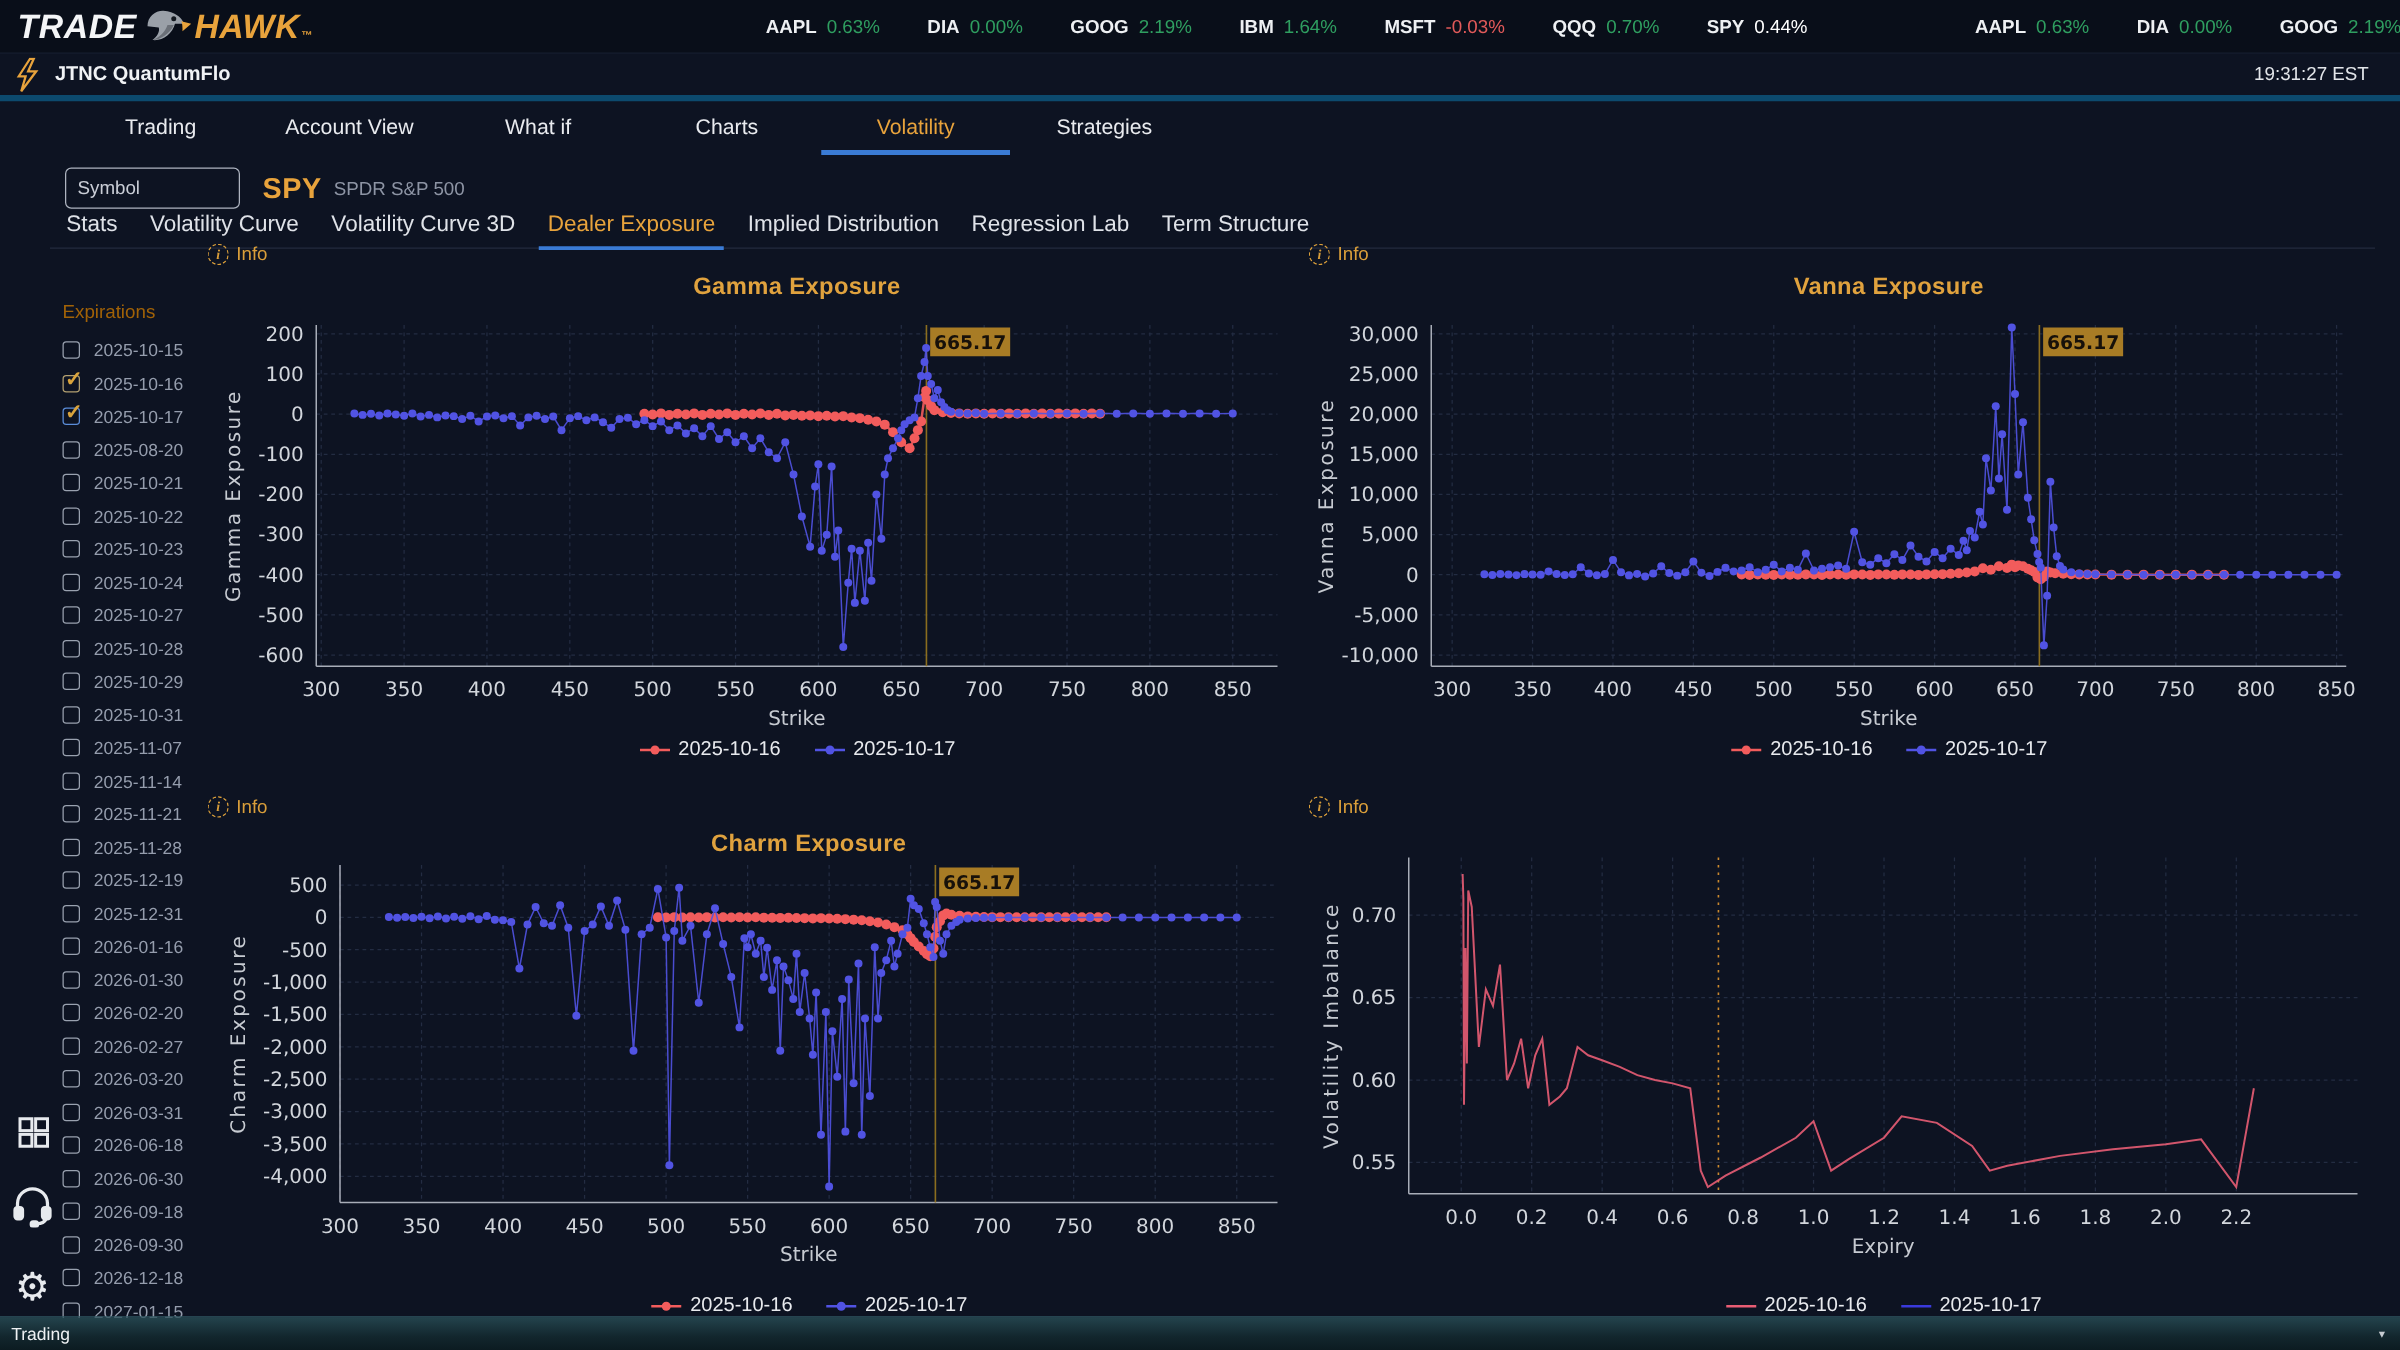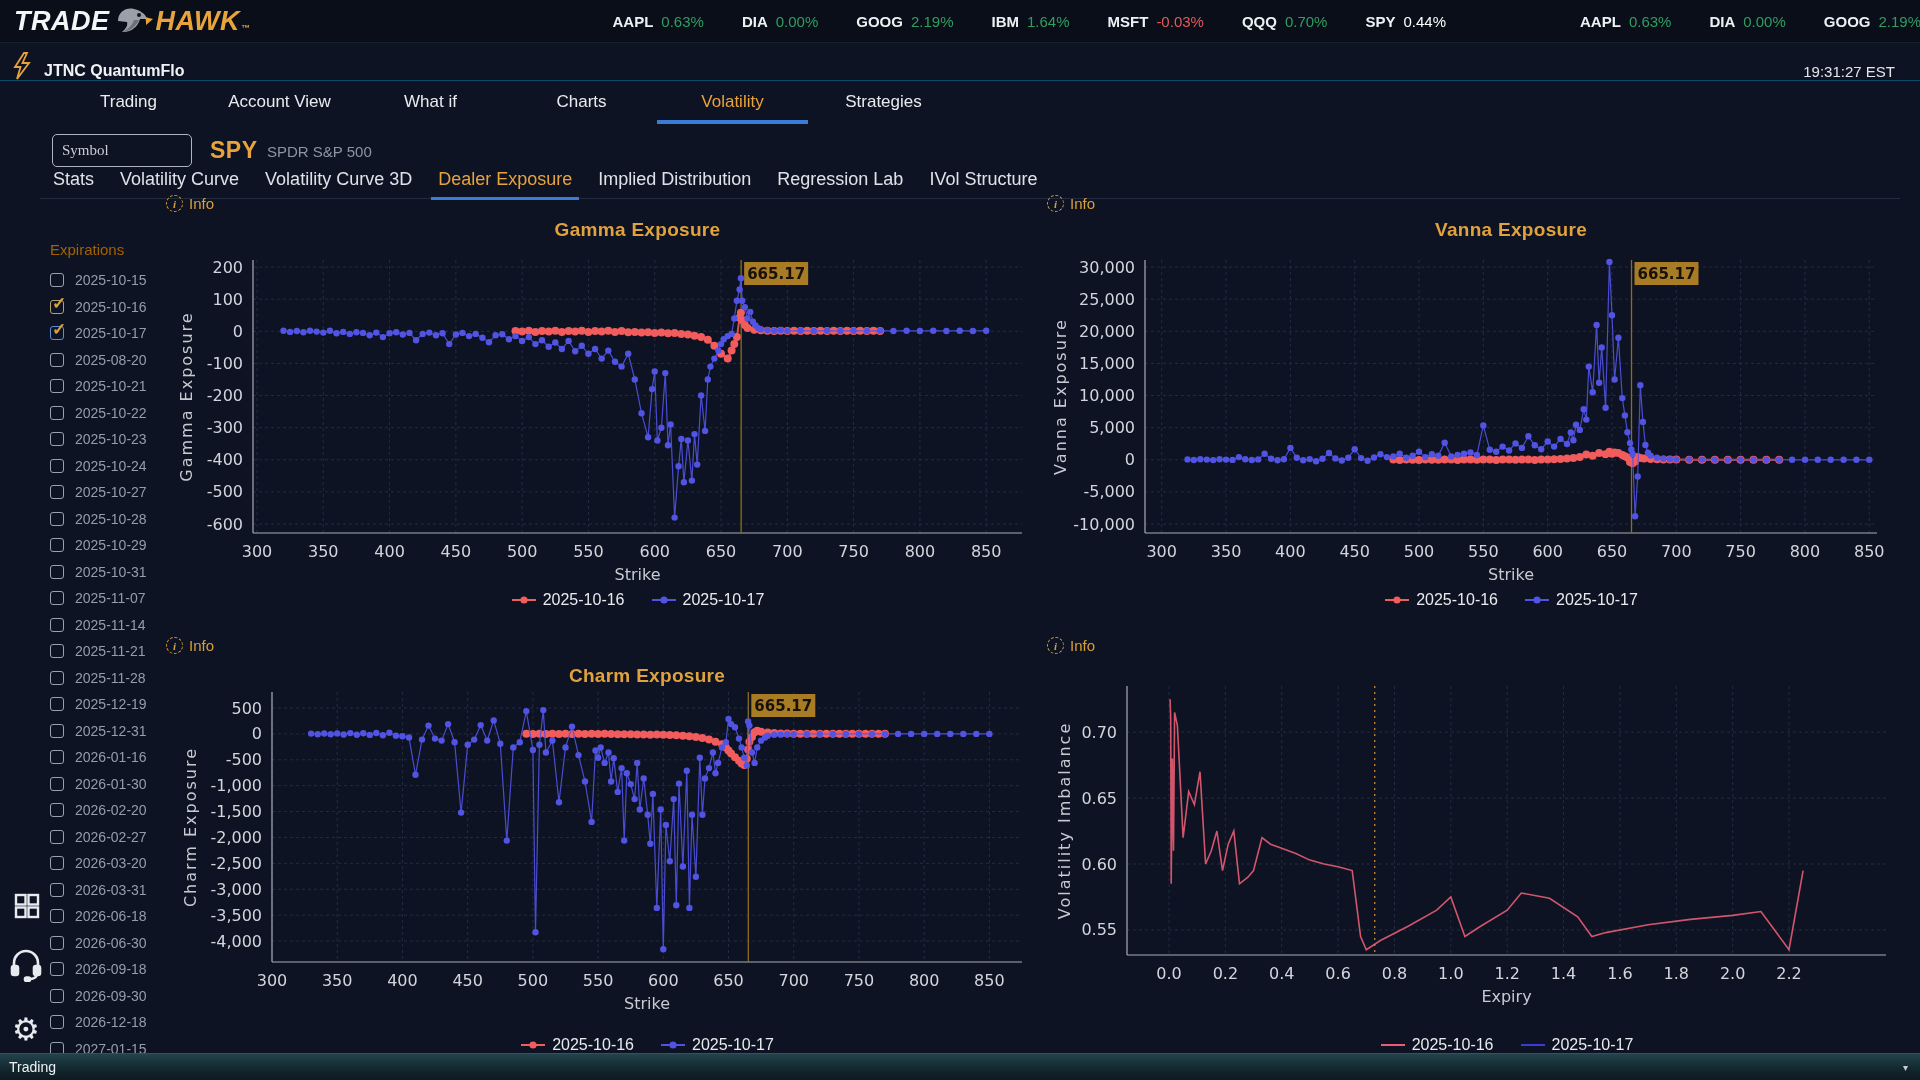--- a/index.html
+++ b/index.html
@@ -9,31 +9,31 @@
 .ticker-bar{position:absolute;top:0;left:0;width:1920px;height:43px;background:#090e19;border-bottom:1px solid #161e30;display:flex;align-items:center}
 .logo{display:flex;align-items:center;margin-left:14px;font-style:italic;font-weight:bold;font-size:27px;letter-spacing:.5px;white-space:nowrap}
 .logo-trade{color:#f4f5f7}
 .logo-hawk{color:#e8a33c}
 .logo-tm{font-size:9px;color:#e8a33c;margin-left:1px;align-self:flex-end;margin-bottom:4px;font-style:normal}
 .quotes{display:flex;margin-left:362px;gap:38px;align-items:center;white-space:nowrap}
 .quote{font-size:15px;font-weight:bold;color:#eef0f3;display:flex;gap:8px;cursor:default}
 .quote.g2{margin-left:96px}
 .qchg{font-weight:normal}
 
-.app-bar{position:absolute;top:43px;left:0;width:1920px;height:38px;display:flex;align-items:flex-end;border-bottom:1px solid #0c4a6e}
+.app-bar{position:absolute;top:43px;left:0;width:1920px;height:38px;display:flex;align-items:center;border-bottom:5px solid #0c4a6e}
 .bolt{margin-left:12px;margin-right:12px;display:flex}
 .app-name{font-size:16px;font-weight:bold;color:#f0f2f5}
 .clock{margin-left:auto;margin-right:25px;font-size:15px;color:#e2e5e9}
 
 .nav-row{position:absolute;top:81px;left:53px;display:flex}
 .nav-tab{width:151px;text-align:center;font-size:17px;color:#e9ebef;padding:11px 0 10px;cursor:pointer;position:relative}
 .nav-tab.active{color:#e8a33c}
 .nav-tab.active::after{content:"";position:absolute;left:0;right:0;bottom:-2px;height:4px;background:#3a7bd5}
 
-.symbol-input{position:absolute;left:52px;top:134px;width:140px;height:33px;background:transparent;border:1px solid #aeb4c0;border-radius:5px;color:#3b82f6;font-size:15px;padding:0 9px;font-family:Liberation Serif, serif}
+.symbol-input{position:absolute;left:52px;top:134px;width:140px;height:33px;background:transparent;border:1px solid #aeb4c0;border-radius:5px;color:#3b82f6;font-size:15px;padding:0 9px;font-family:Liberation Sans, sans-serif}
 .symbol-input::placeholder{color:#c9cdd6}
 .sym-ticker{position:absolute;left:210px;top:137px;font-size:23px;font-weight:bold;color:#e8a33c;letter-spacing:.5px}
 .sym-name{position:absolute;left:267px;top:143px;font-size:15px;color:#8d94a4}
 
 .subtab-row{position:absolute;top:163px;left:40px;width:1860px;display:flex;border-bottom:1px solid #232b3e}
 .sub-tab{padding:6px 13px 8px;font-size:18px;color:#dfe2e8;cursor:pointer;position:relative;white-space:nowrap}
 .sub-tab.active{color:#e8a33c}
 .sub-tab.active::after{content:"";position:absolute;left:6px;right:6px;bottom:-2px;height:3px;background:#3a7bd5}
 
 .expir-title{position:absolute;left:50px;top:241px;font-size:15px;color:#a16207}
@@ -144,21 +144,21 @@
 <span class="sym-ticker">SPY</span>
 <span class="sym-name">SPDR S&amp;P 500</span>
 
 <div class="subtab-row">
     <div class="sub-tab">Stats</div>
     <div class="sub-tab">Volatility Curve</div>
     <div class="sub-tab">Volatility Curve 3D</div>
     <div class="sub-tab active">Dealer Exposure</div>
     <div class="sub-tab">Implied Distribution</div>
     <div class="sub-tab">Regression Lab</div>
-    <div class="sub-tab">IVol Structure</div>
+    <div class="sub-tab">Term Structure</div>
   </div>
 
 <div class="expir-title">Expirations</div>
 <div class="expir-list">
     <div class="expir-row">
       <span class="cbox"></span>
       <span class="expir-label">2025-10-15</span>
     </div>
     <div class="expir-row">
       <span class="cbox checked">

